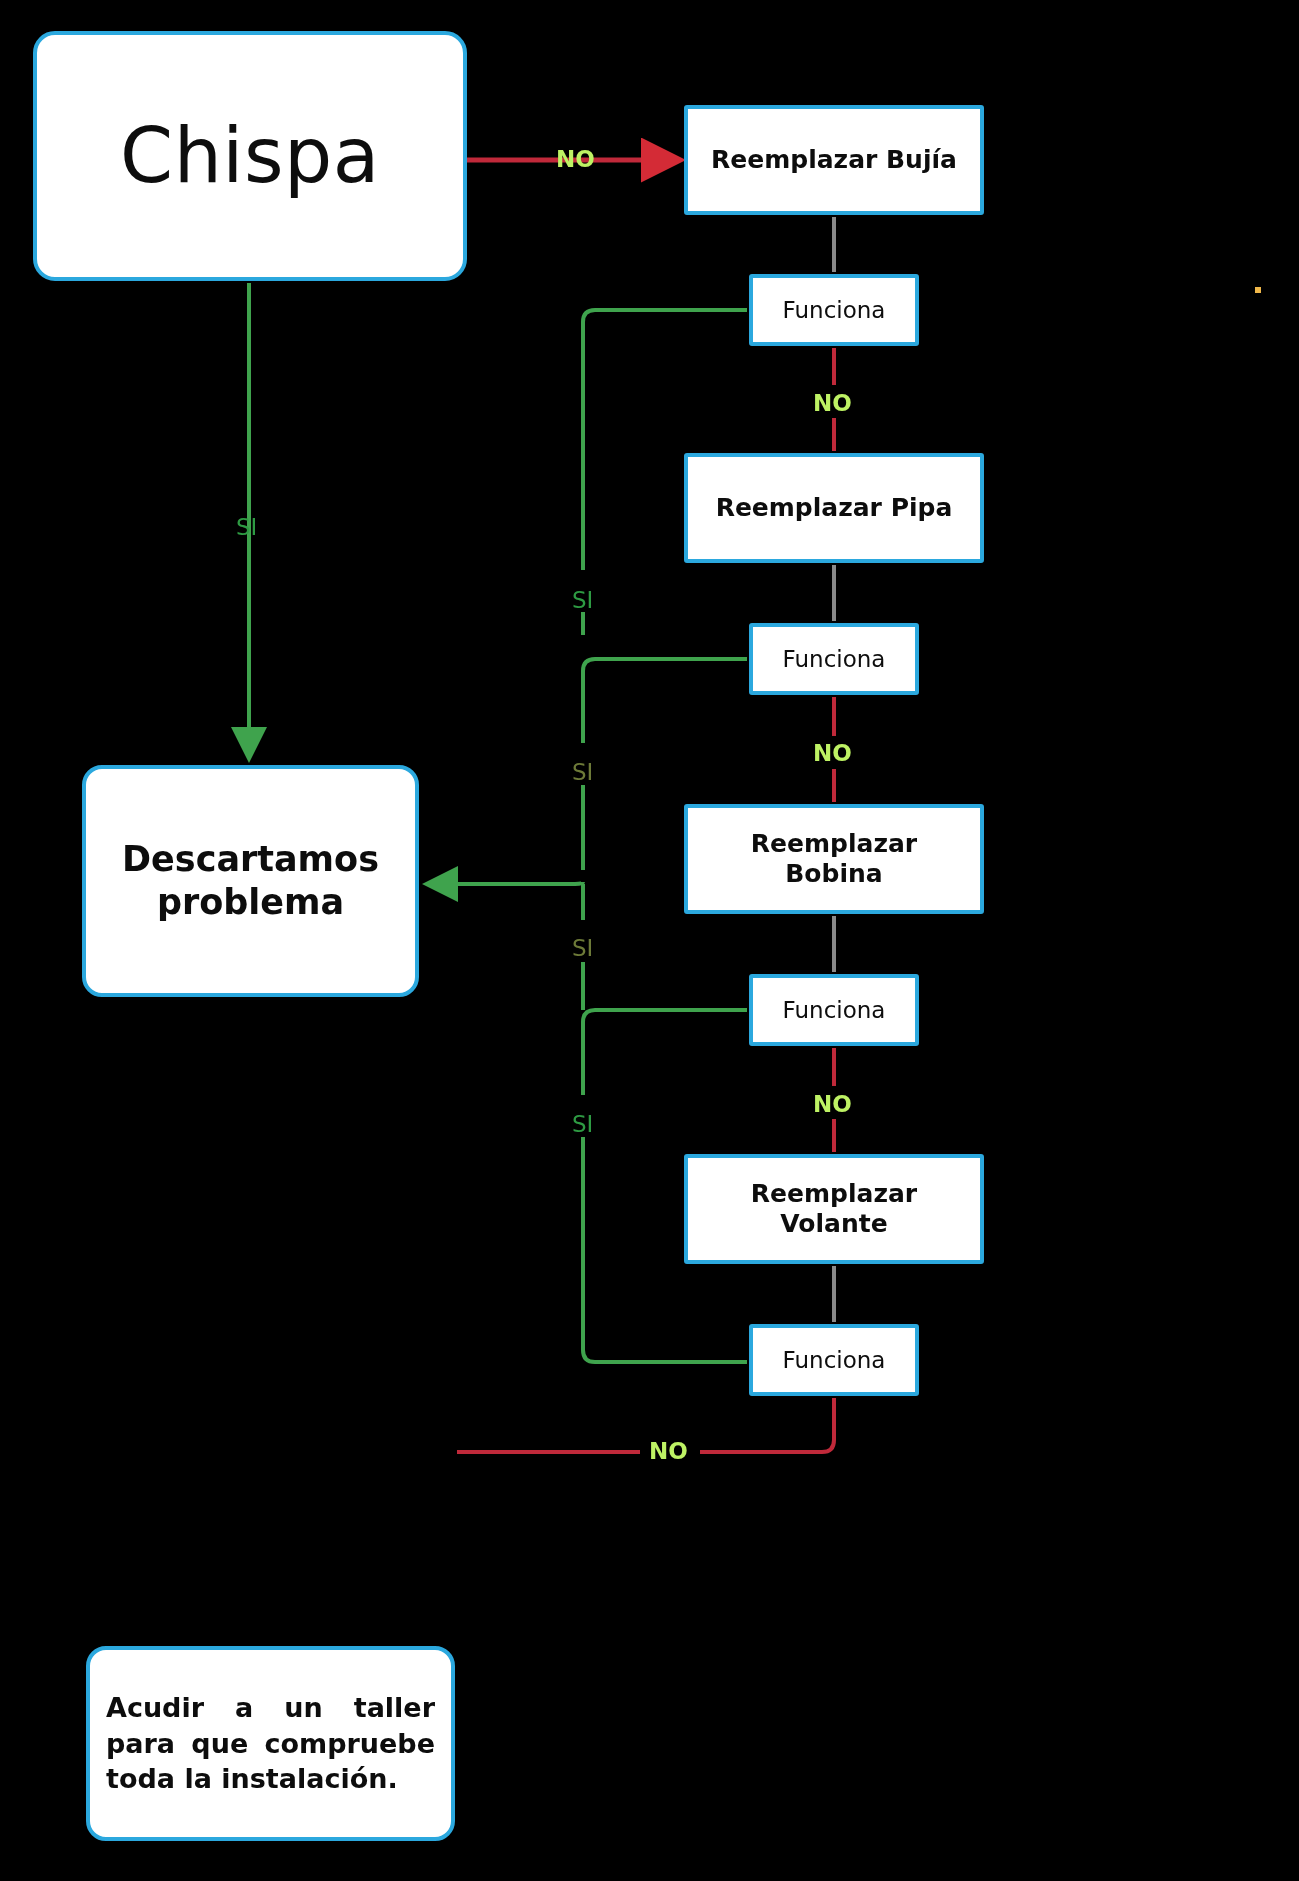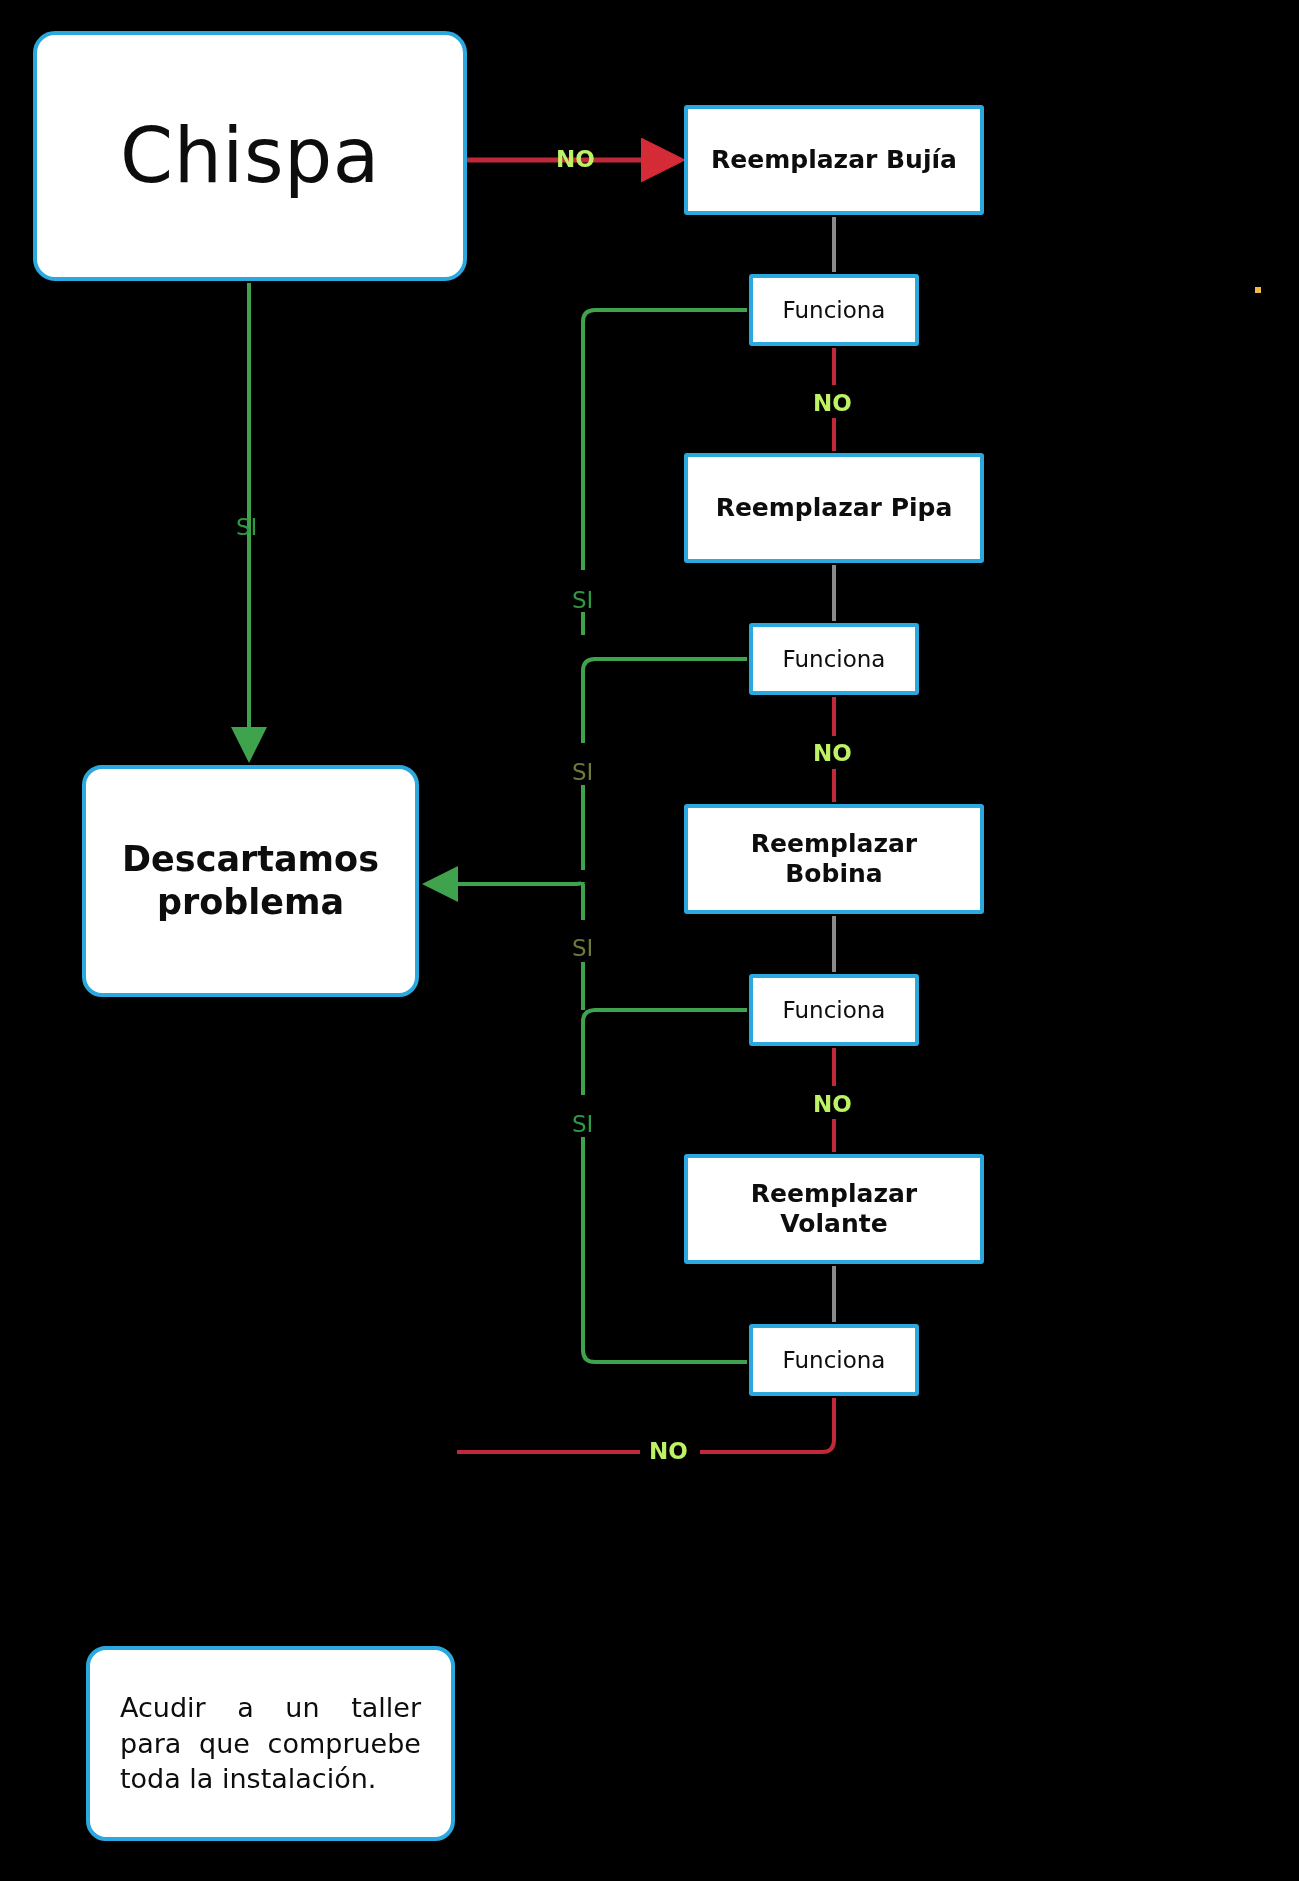--- a/index.html
+++ b/index.html
@@ -86,24 +86,24 @@
     font-weight: 700;
   }
 
   .n-taller {
     left: 86px; top: 1646px; width: 369px; height: 195px;
     border-radius: 20px;
     justify-content: flex-start;
   }
   .n-taller .node-label {
     font-size: 27px;
-    font-weight: 400;
+    font-weight: 700;
     text-align: justify;
     text-align-last: left;
-    padding: 0 30px;
+    padding: 0 16px;
     line-height: 1.33;
   }
 
   .edge-label {
     position: absolute;
     font-size: 23px;
     font-weight: 700;
     z-index: 6;
     white-space: nowrap;
     line-height: 1;

